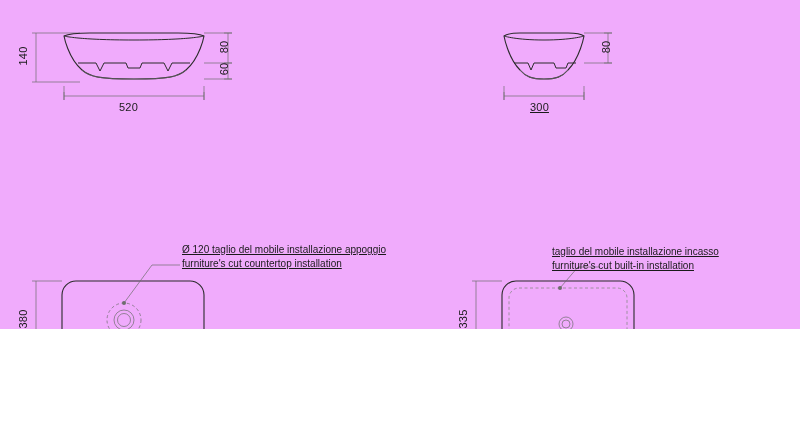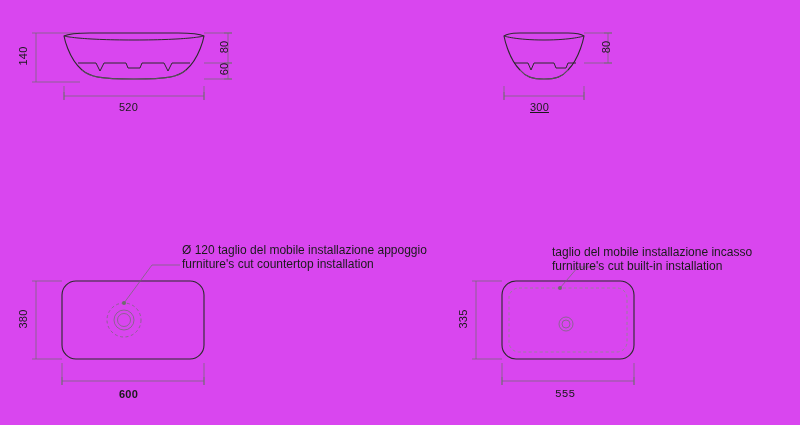--- a/index.html
+++ b/index.html
@@ -7,40 +7,41 @@
     padding: 0;
     background: #ffffff;
   }
   body {
     font-family: "Liberation Sans", sans-serif;
     color: #1a1a1a;
   }
   #sheet {
     position: relative;
     width: 800px;
-    height: 425px;
-    background: #d946ef;
+    height: 329px;
+    background: #f0abfc;
     overflow: hidden;
   }
   .dim-label {
     position: absolute;
     font-size: 11px;
     color: #1a1a1a;
     letter-spacing: 0.2px;
     white-space: nowrap;
   }
   .dim-label.vert {
     transform-origin: center center;
   }
   .note {
     position: absolute;
-    font-size: 12px;
+    font-size: 10px;
     color: #1a1a1a;
     line-height: 14px;
     white-space: nowrap;
+    text-decoration: underline;
   }
   .note .l1, .note .l2 {
     display: block;
   }
   svg {
     position: absolute;
     left: 0;
     top: 0;
   }
   .ln {

